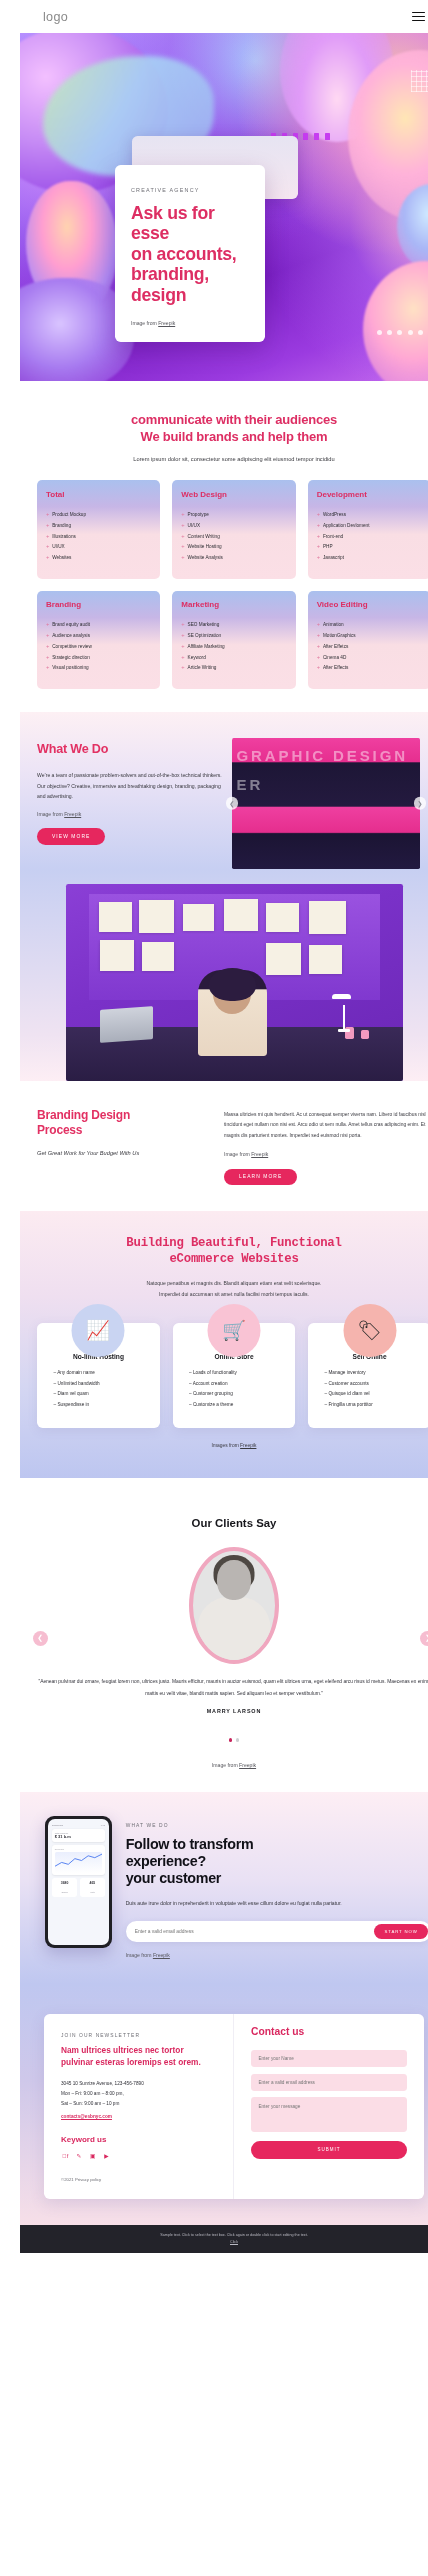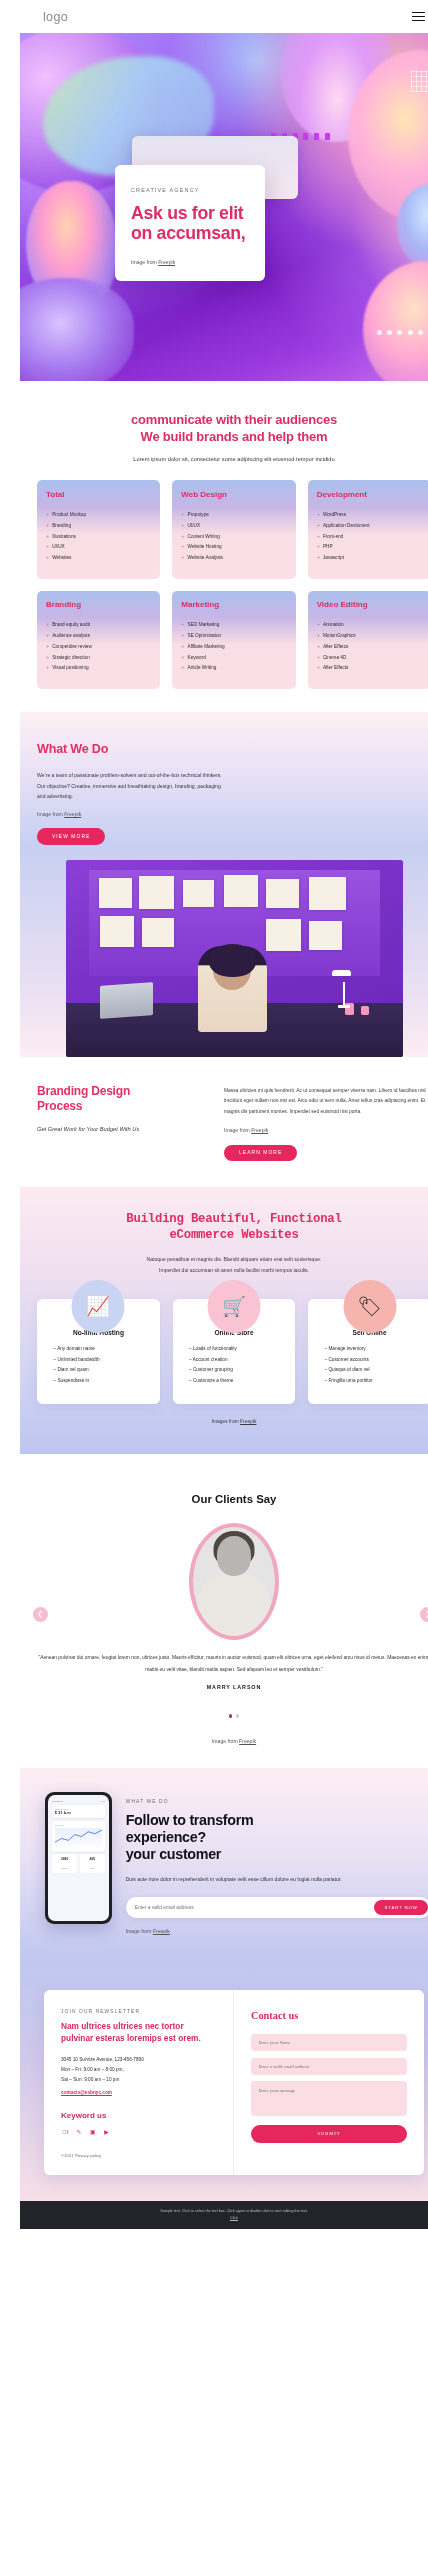--- a/index.html
+++ b/index.html
@@ -224,21 +224,21 @@
   .cta-form input{ border:none; outline:none; flex:1; font-size:4.9px; color:#8b8b95;
                    font-family:inherit; background:transparent; }
   .cta-form button{ background:#e6275e; color:#fff; border:none; border-radius:15px;
                     font-size:4.3px; letter-spacing:0.9px; padding:5.1px 10.3px; cursor:pointer; font-family:inherit;}
   .cta-right .credit{ margin-top:10.3px; }
 
   
   .sec-footer{ background:linear-gradient(180deg,#bfc7f0 0%, #cfc8ea 40%, #f7dfe8 100%); padding:30px 24px 0; }
   .foot-card{ background:#fff; border-radius:5.7px; display:flex; box-shadow:0 4.6px 15px rgba(90,80,150,.14); }
   .fc-left{ width:50%; padding:19.4px 17px 17px; border-right:0.6px solid #f0eef5; }
-  .fc-right{ width:50%; padding:20px 17px 17px;font-family:Liberation Serif, serif; }
+  .fc-right{ width:50%; padding:12px 17px 17px; }
   .fc-eyebrow{ font-size:4.9px; letter-spacing:1.1px; color:#6d6d74; }
   .fc-h{ font-size:8.3px; font-weight:700; color:#d9285f; line-height:1.36; margin-top:6.9px; }
   .fc-meta{ font-size:4.7px; color:#2f2f36; margin-top:11.4px; line-height:2.1; }
   .fc-mail{ display:inline-block; font-size:4.7px; color:#d9285f; text-decoration:underline; margin-top:4.6px; font-weight:700;}
   .fc-follow{ font-size:8px; font-weight:700; color:#d9285f; margin-top:15px; }
   .socials{ display:flex; gap:5.1px; margin-top:8px; }
   .socials i{ width:8.6px;height:8.6px; display:flex;align-items:center;justify-content:center;
               color:#d9285f; font-size:5.7px; font-style:normal; cursor:pointer; }
   .fc-copy{ font-size:4.3px; color:#6d6d74; margin-top:17px; }
   .fc-right h2{ font-size:10.3px; font-weight:700; color:#d9285f; margin-bottom:12.6px; }
@@ -299,22 +299,23 @@
         <i></i>
         <i></i>
         <i></i>
         <i></i>
     </div>
 
     <div class="hero-back-card"></div>
     <div class="hero-card">
       <div class="eyebrow">CREATIVE AGENCY</div>
       <div class="hero-title">
-        <div>Ask us for elit</div>
-        <div>on accumsan,</div>
+        <div>Ask us for esse</div>
+        <div>on accounts,</div>
+        <div>branding, design</div>
       </div>
       <div class="credit">
         <span>Image from </span><a href="#">Freepik</a>
       </div>
     </div>
   </div>
 
   <div class="sec-services">
     <div class="h2">
       <div>communicate with their audiences</div>
@@ -484,20 +485,27 @@
 
   <div class="sec-wwd">
     <div class="wwd-inner">
       <div class="wwd-left">
         <h2>What We Do</h2>
         <p>We’re a team of passionate problem-solvers and out-of-the-box technical thinkers. Our objective? Creative, immersive and breathtaking design, branding, packaging and advertising.</p>
         <div class="credit">
           <span>Image from </span><a href="#">Freepik</a>
         </div>
         <button class="btn-pill">VIEW MORE</button>
+      </div>
+      <div class="wwd-right">
+        <div class="wwd-photo">
+          <div class="ovtext">GRAPHIC DESIGNER</div>
+        </div>
+        <div class="arrow l">❮</div>
+        <div class="arrow r">❯</div>
       </div>
     </div>
   </div>
 
   <div class="sec-photo">
     <div class="big-photo">
       <div class="bp-board">
         <div class="note" style="left:10.3px;top:8px;width:33px;height:30px;"></div>
         <div class="note" style="left:50px;top:5.7px;width:35px;height:33px;"></div>
         <div class="note" style="left:94px;top:10.3px;width:31px;height:27px;"></div>

